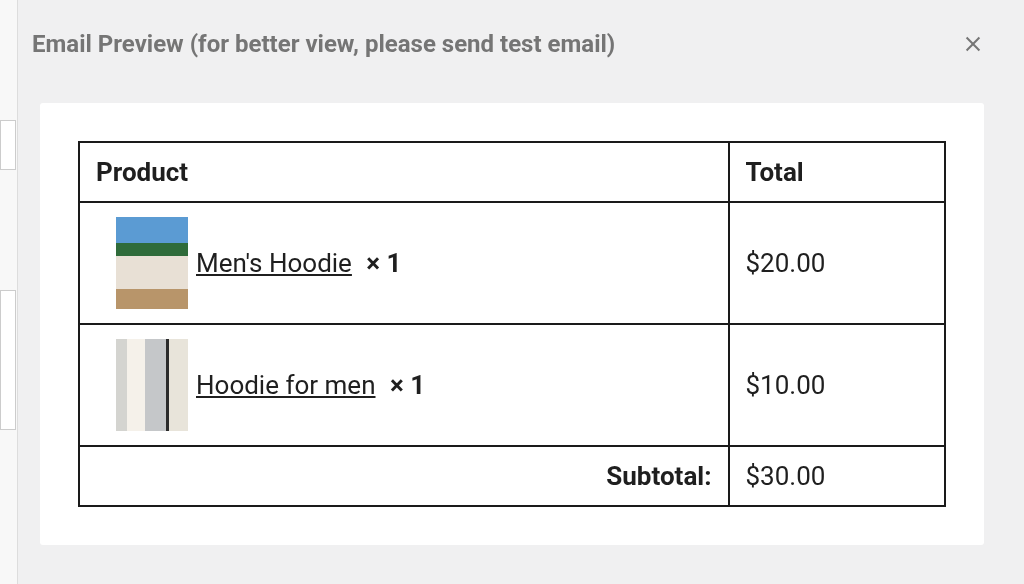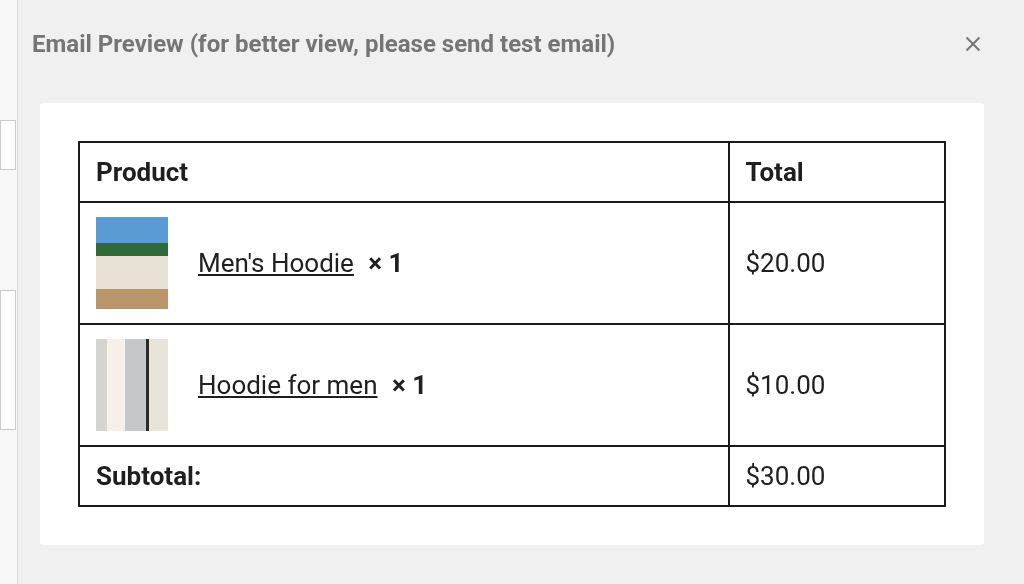--- a/index.html
+++ b/index.html
@@ -55,21 +55,22 @@
     }
     th.col-product {
       width: 75%;
     }
     th.col-total {
       width: 25%;
     }
     .product-cell {
       display: flex;
       align-items: center;
-      gap: 30px;
+      gap: 8px;
+      margin-left: 20px;
     }
     .product-img {
       width: 72px;
       height: 92px;
       flex-shrink: 0;
     }
     .img1 {
       background: linear-gradient(to bottom, #5b9bd3 0%, #5b9bd3 28%, #2f6b3a 28%, #2f6b3a 42%, #e8e0d5 42%, #e8e0d5 78%, #b8956a 78%, #b8956a 100%);
     }
     .img2 {
@@ -78,20 +79,21 @@
     .product-name {
       text-decoration: underline;
       font-weight: 400;
       color: #1f1f1f;
     }
     .qty {
       font-weight: 700;
       margin-left: 8px;
     }
     .summary-label {
+      text-align: right;
       font-weight: 700;
     }
     .left-strip {
       position: absolute;
       left: 0;
       top: 0;
       width: 18px;
       height: 100%;
       background: #f8f8f8;
       border-right: 1px solid #ddd;

